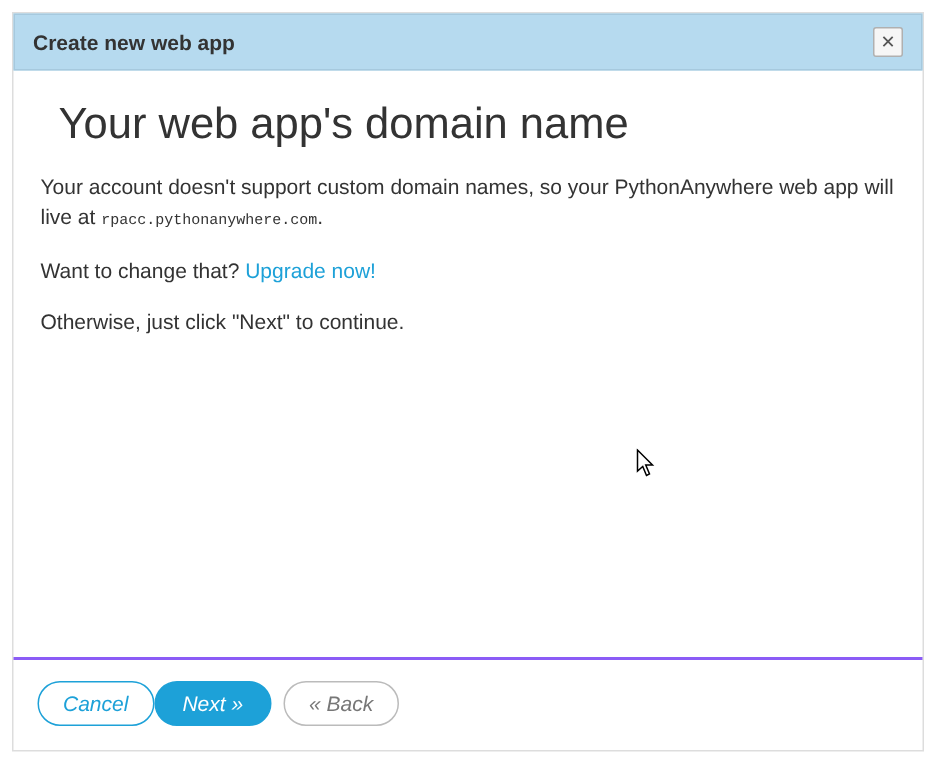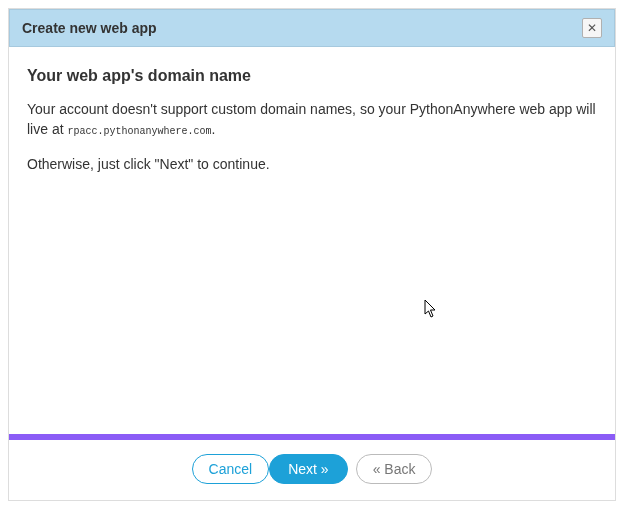--- a/index.html
+++ b/index.html
@@ -46,46 +46,48 @@
       font-size: 12px;
       color: #555;
       border-radius: 2px;
     }
     .dialog-body {
       flex: 1;
       padding: 20px 18px 12px 18px;
       overflow: auto;
     }
     .body-heading {
-      font-size: 16px;
-      font-weight: 700;
+      font-size: 29px;
+      font-weight: 400;
       color: #333;
       margin-bottom: 14px;
+      margin-left: 12px;
     }
     .body-text {
       font-size: 14px;
       color: #333;
       line-height: 1.45;
       margin-bottom: 14px;
     }
     .mono {
       font-family: "Courier New", Courier, monospace;
       font-size: 10px;
     }
     .link {
       color: #1da1d8;
       text-decoration: none;
       cursor: pointer;
     }
     .dialog-footer {
-      border-top: 6px solid #8b5cf6;
+      border-top: 2px solid #8b5cf6;
       padding: 14px 16px 16px 16px;
       display: flex;
       align-items: center;
-      justify-content: center;
+      justify-content: flex-start;
+      font-style: italic;
     }
     .footer-right { display: flex; gap: 8px; }
     .btn {
       display: inline-flex;
       align-items: center;
       justify-content: center;
       padding: 6px 16px;
       font-size: 14px;
       border-radius: 18px;
       cursor: pointer;
@@ -121,20 +123,23 @@
     </div>
   </div>
 
   <div class="dialog-body">
     <h1 class="body-heading">Your web app's domain name</h1>
 
     <p class="body-text">
       <span>Your account doesn't support custom domain names, so your PythonAnywhere web app will live at </span><span class="mono">rpacc.pythonanywhere.com</span><span>.</span>
     </p>
 
+    <p class="body-text">
+      <span>Want to change that? </span><a class="link">Upgrade now!</a>
+    </p>
 
     <p class="body-text">Otherwise, just click "Next" to continue.</p>
   </div>
 
   <div class="dialog-footer">
     <div class="btn">Cancel</div>
     <div class="footer-right">
       <div class="btn btn-primary">Next »</div>
       <div class="btn btn-outline-grey">« Back</div>
     </div>

